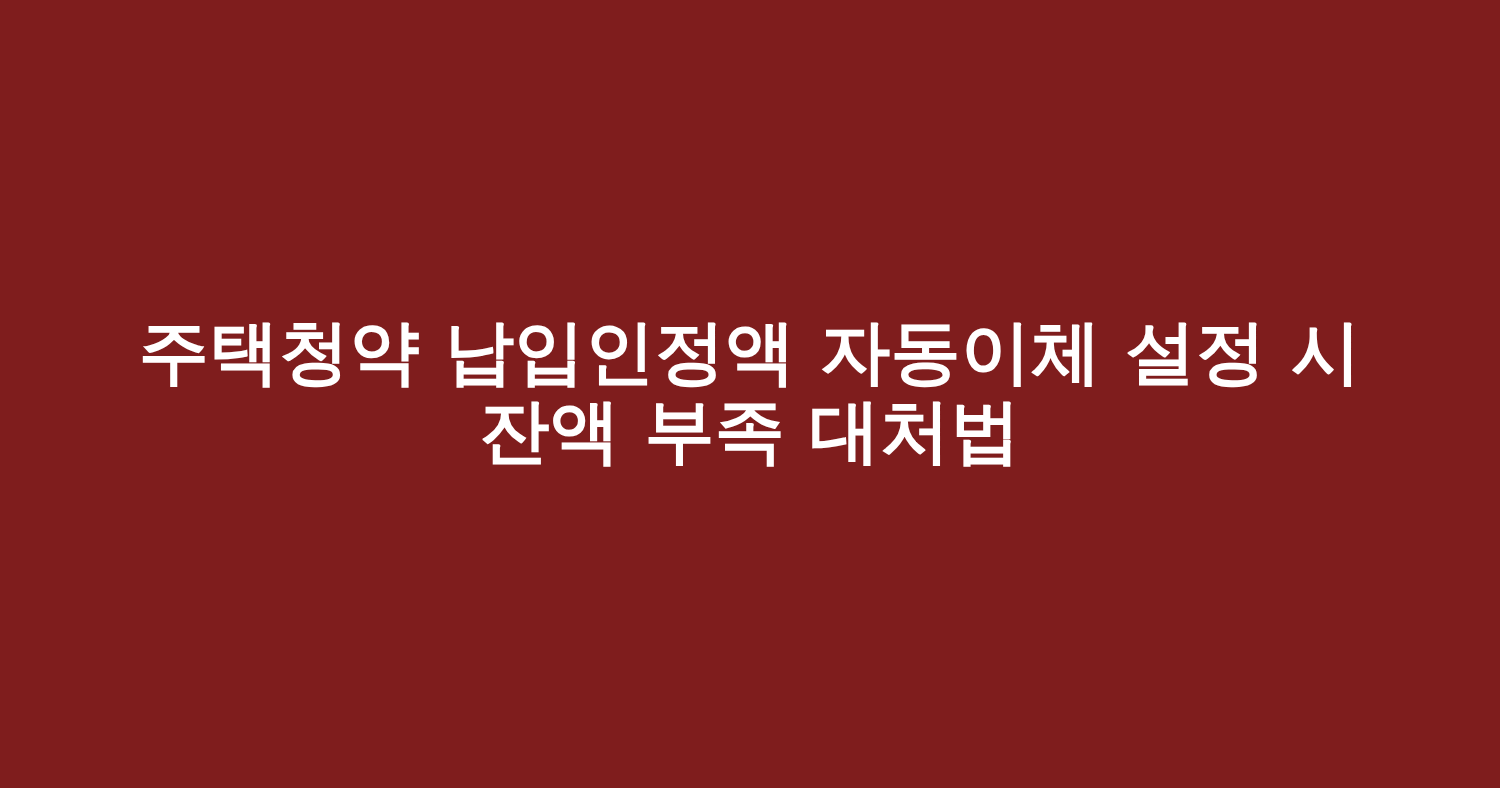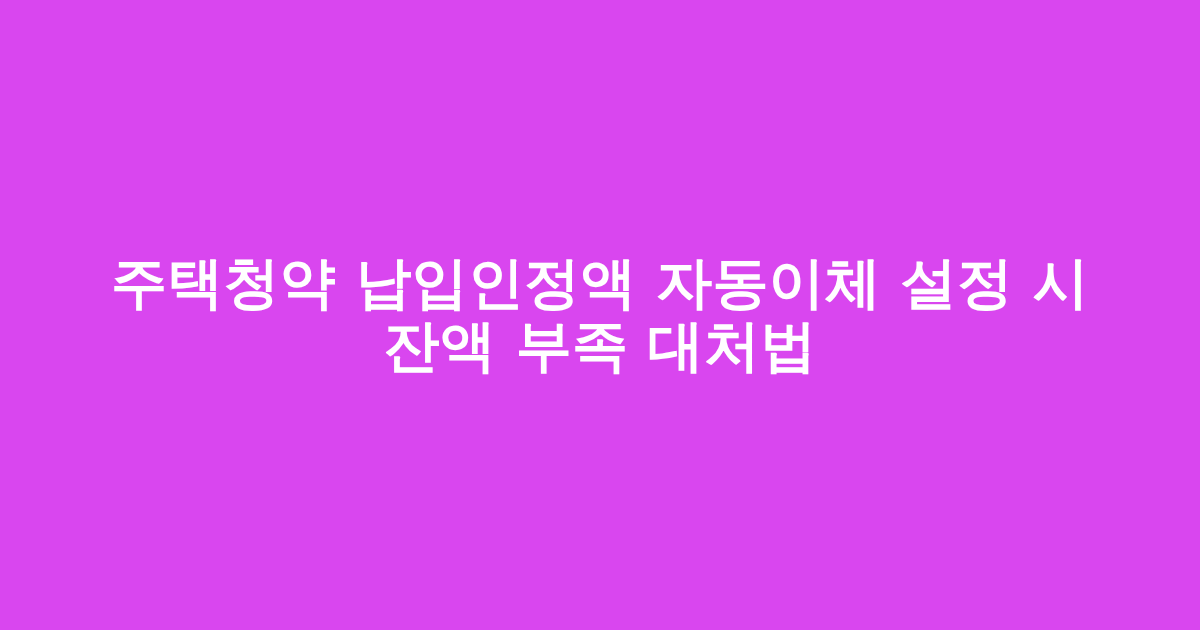--- a/index.html
+++ b/index.html
@@ -13,21 +13,21 @@
     height: 630px;
     overflow: hidden;
     font-family: "Liberation Sans", "DejaVu Sans", sans-serif;
   }
 
   .og-card {
     position: relative;
     box-sizing: border-box;
     width: 1200px;
     height: 630px;
-    background-color: #d946ef;
+    background-color: #7f1d1d;
     display: flex;
     align-items: center;
     justify-content: center;
     overflow: hidden;
   }
 
   .title-block {
     box-sizing: border-box;
     width: 1200px;
     padding: 0 60px;

